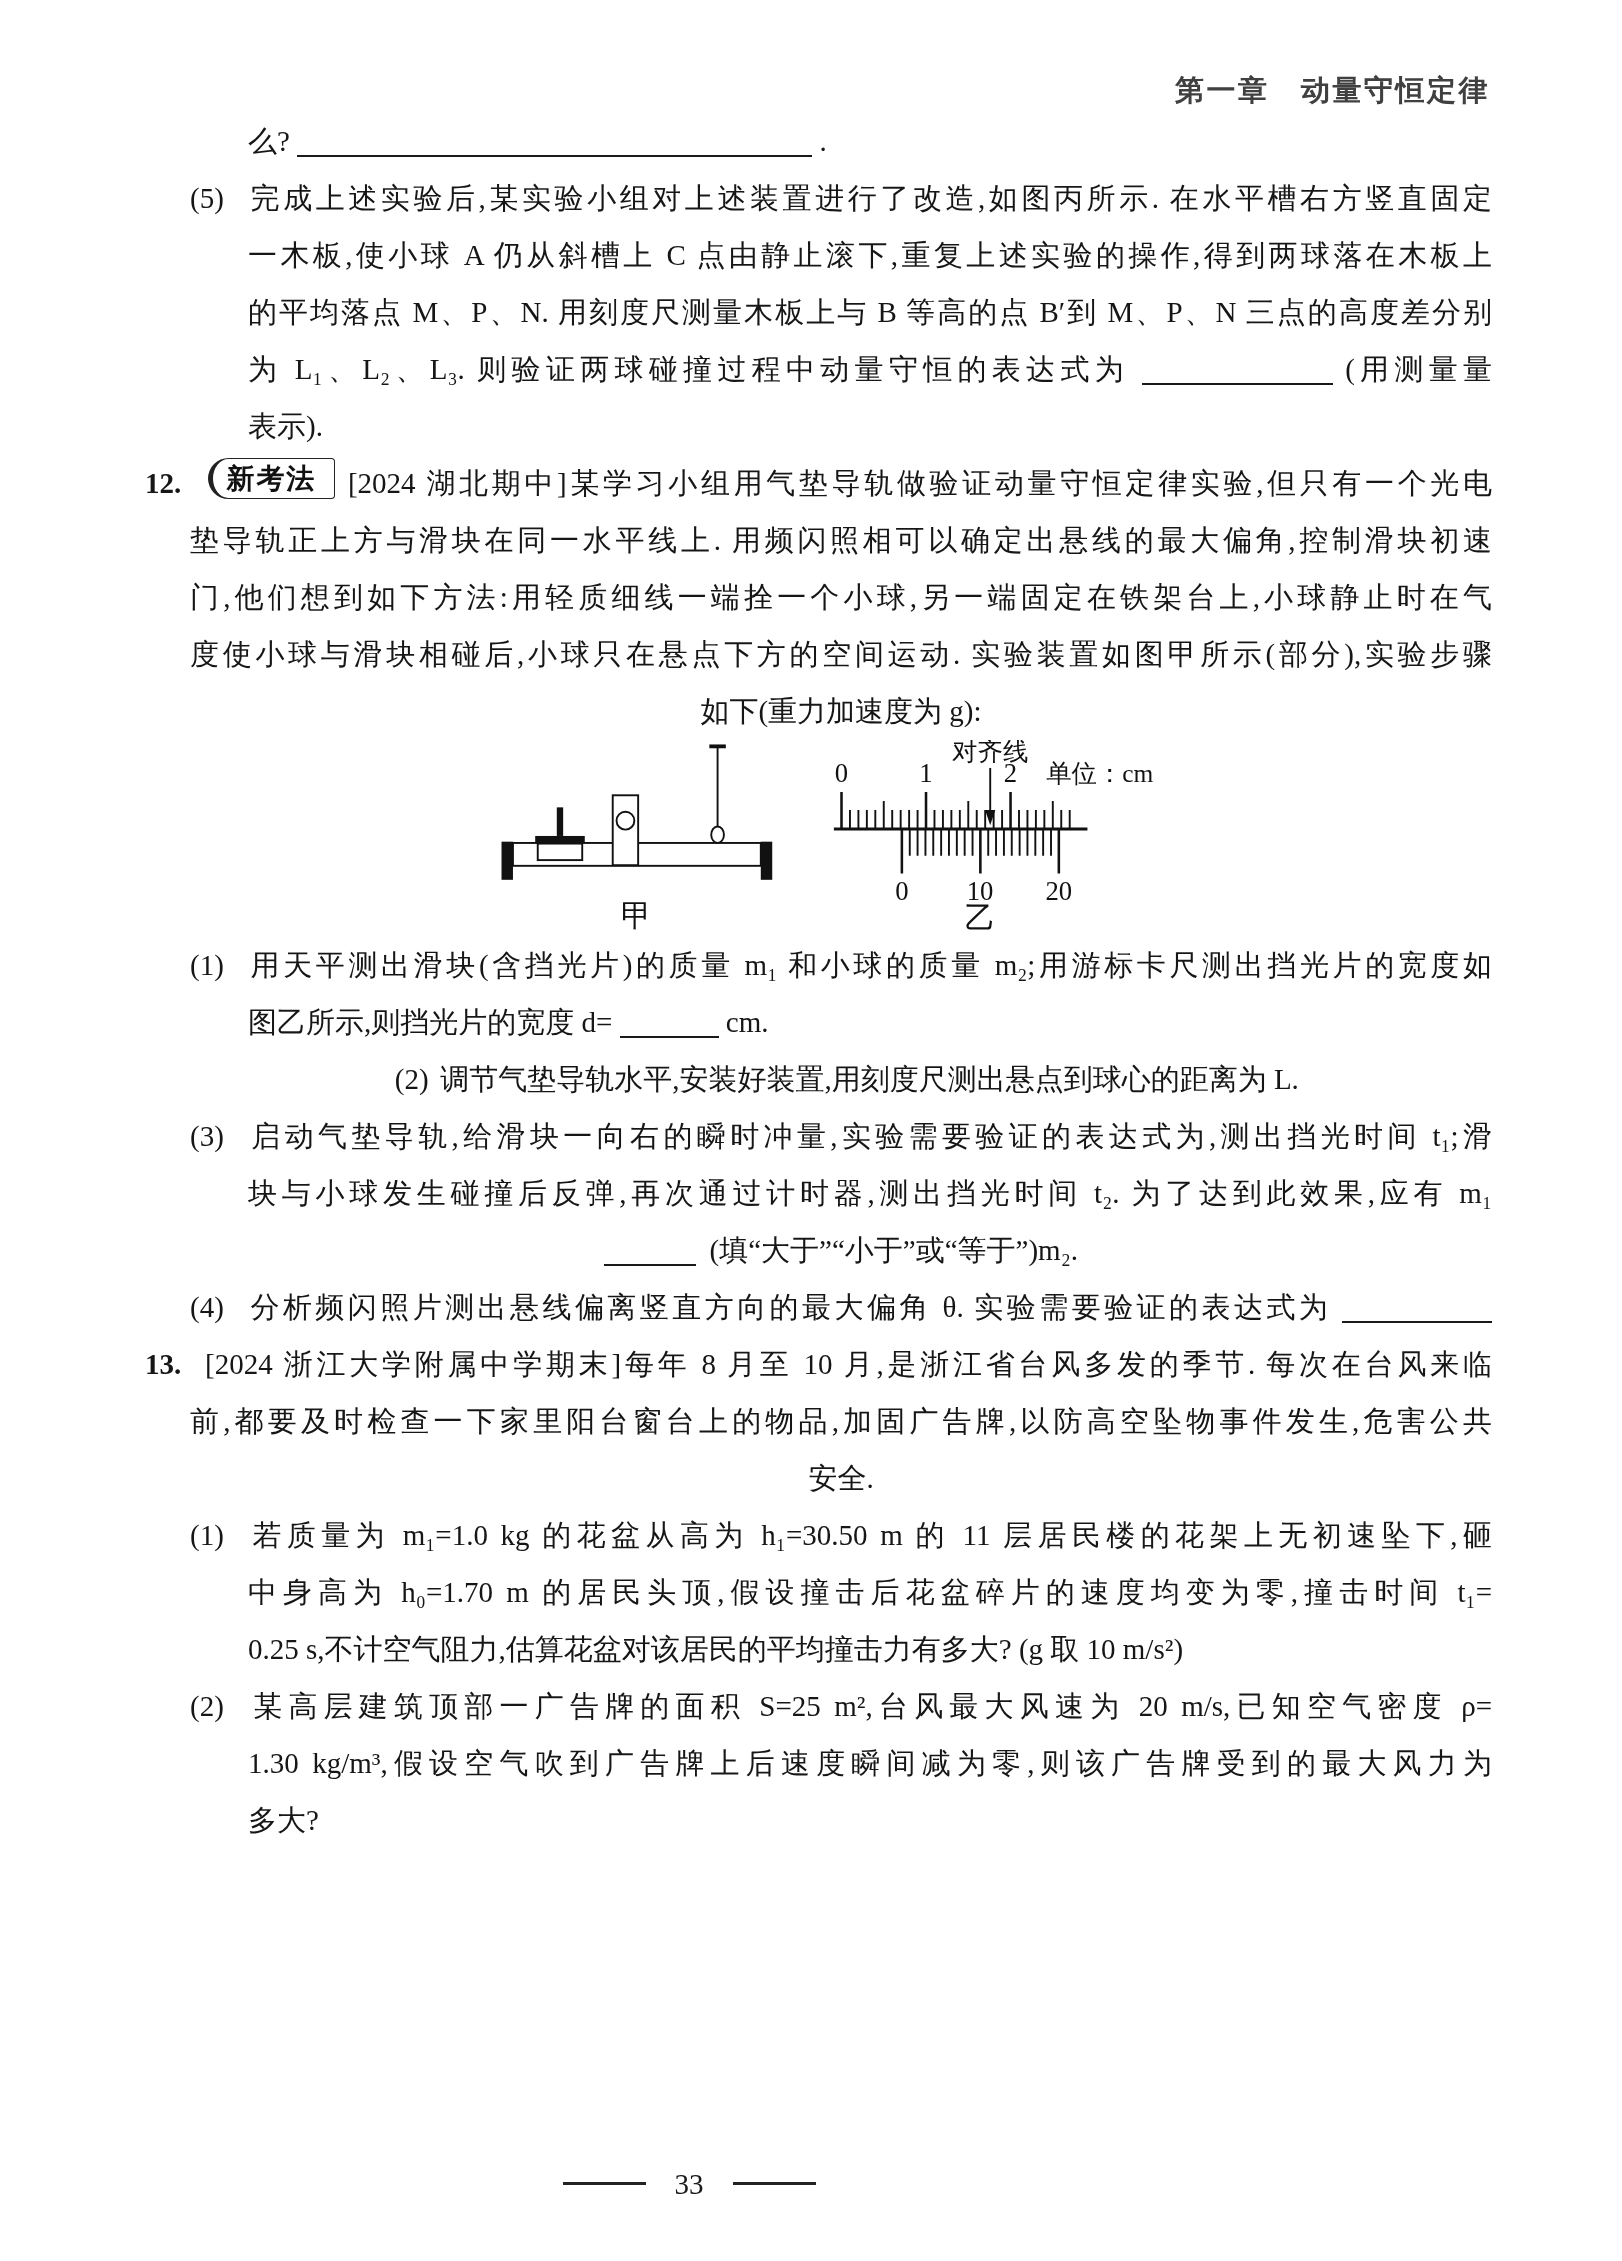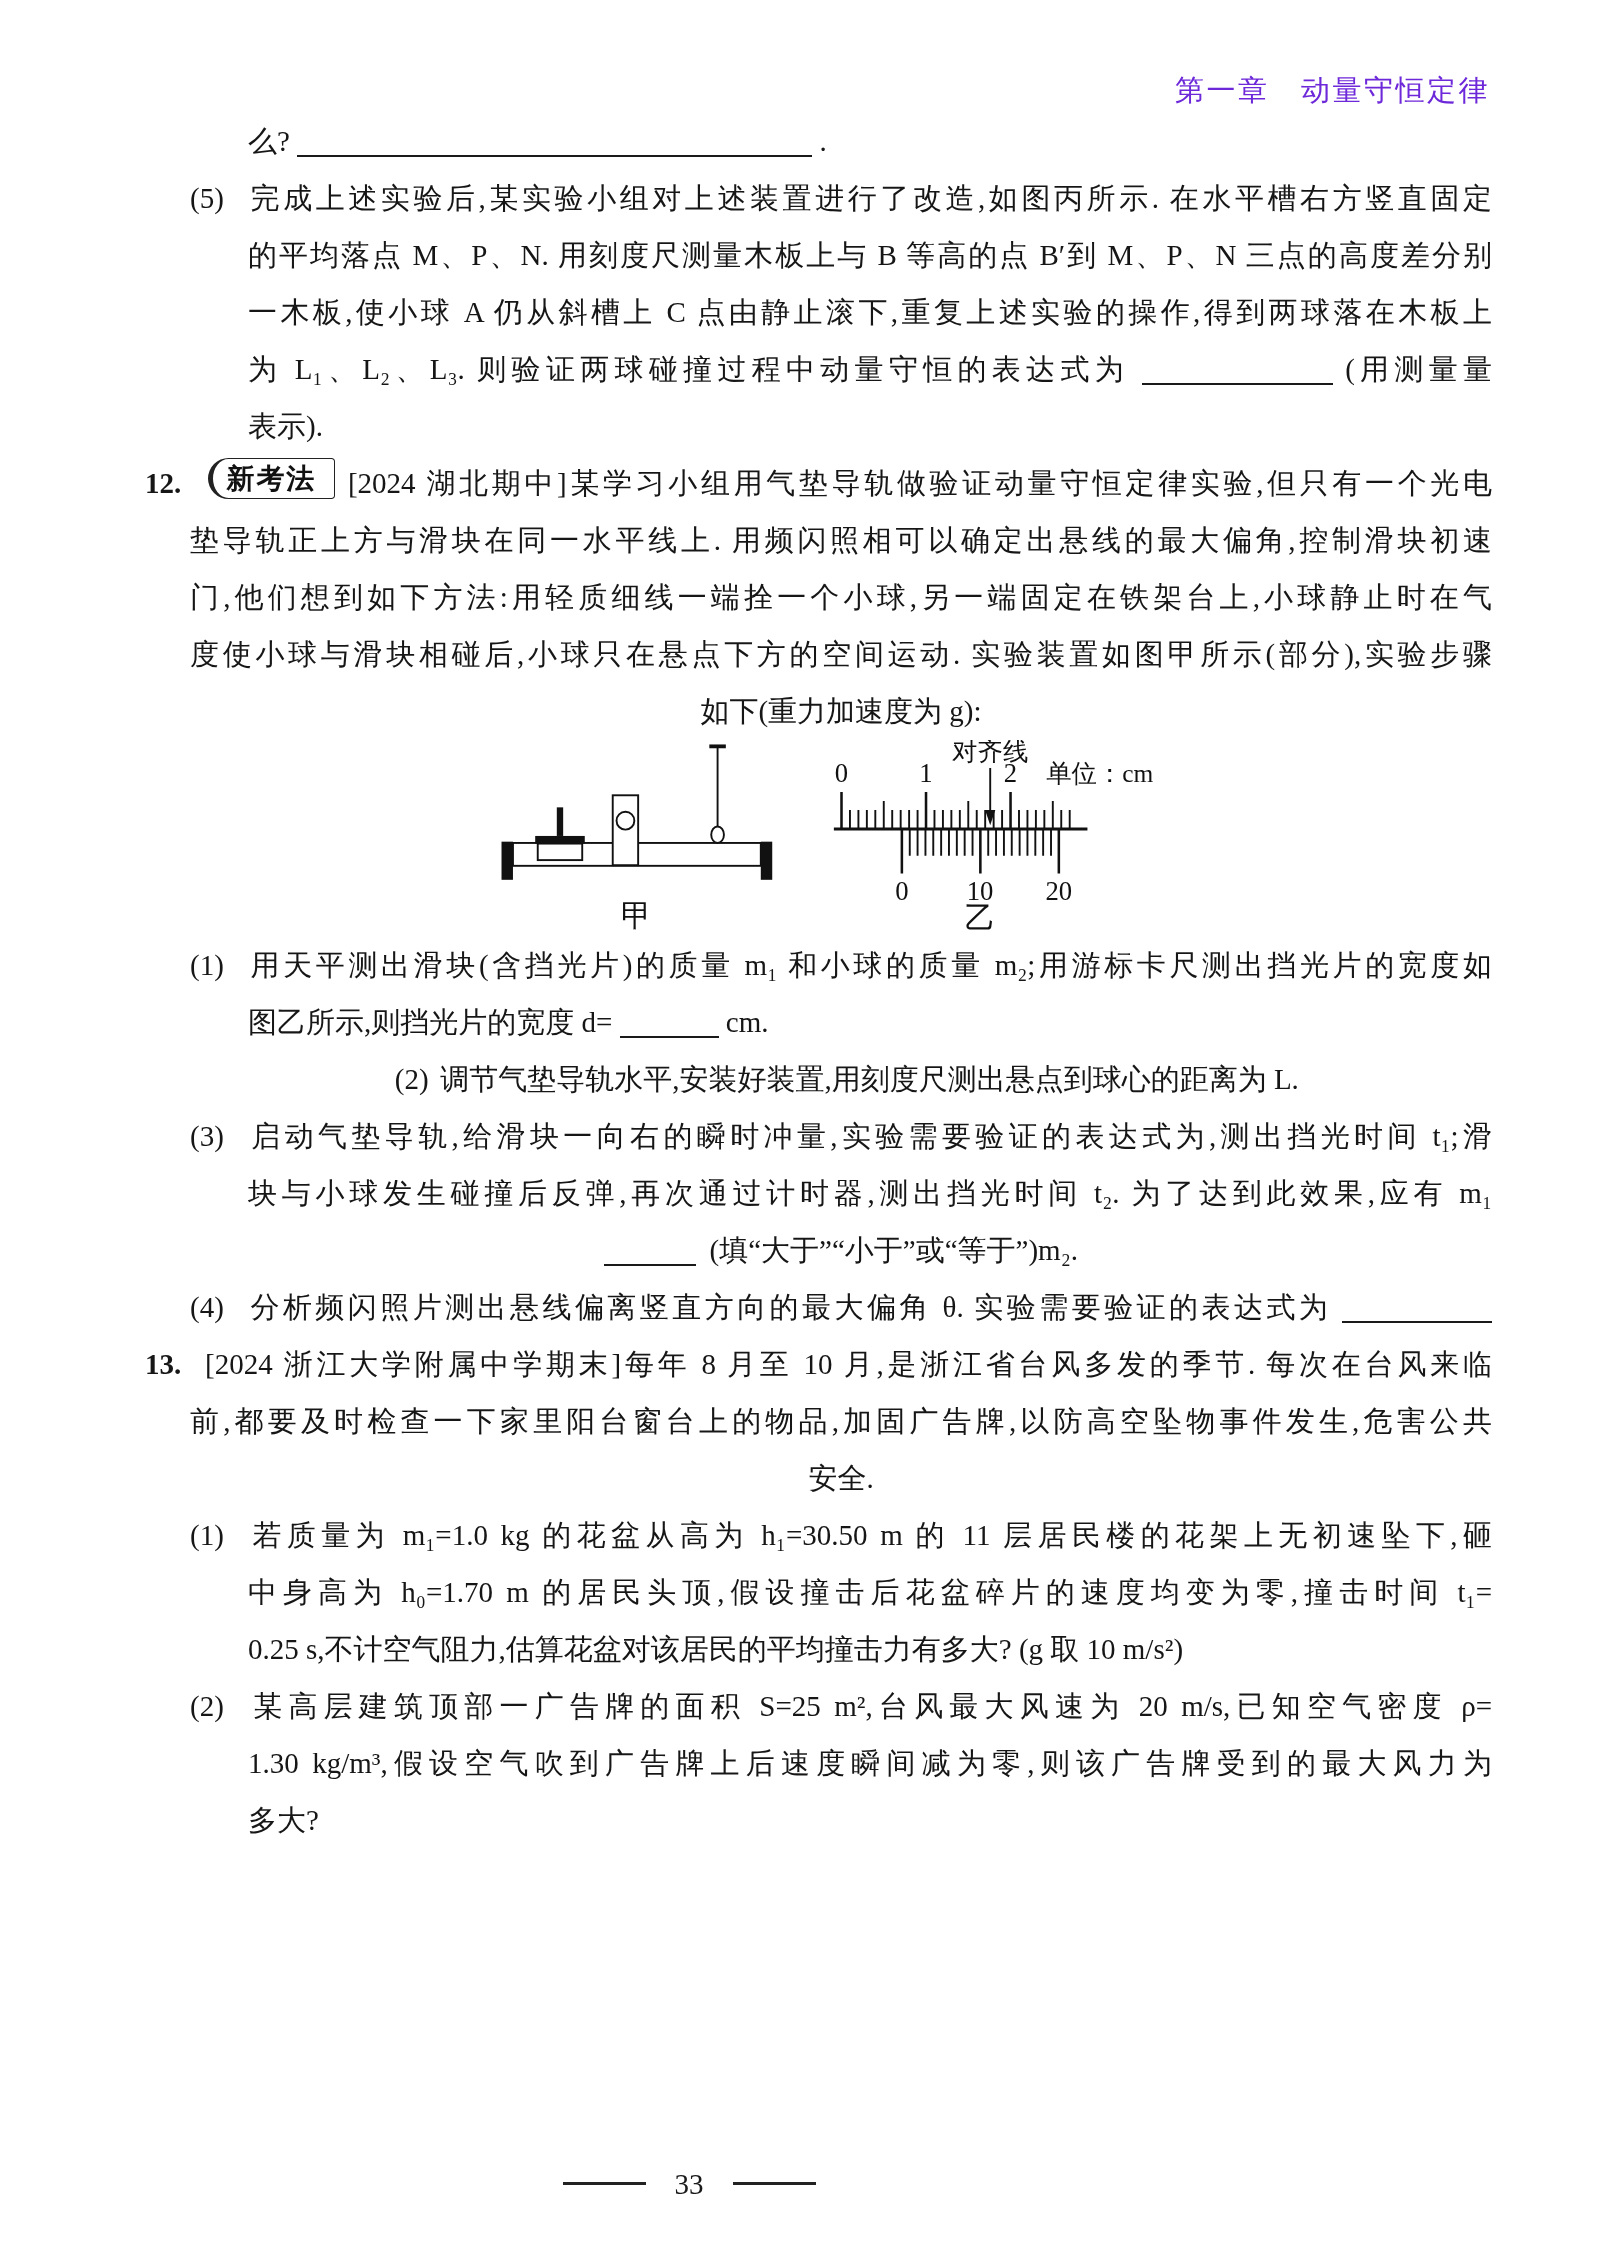--- a/index.html
+++ b/index.html
@@ -5,21 +5,21 @@
   html,body{margin:0;padding:0;}
   body{
     width:1622px;height:2261px;background:#ffffff;color:#161616;
     font-family:"Liberation Serif","DejaVu Serif",serif;
     position:relative;overflow:hidden;
   }
   .page{position:absolute;inset:0;}
   .chapter-header{
     position:absolute;top:71px;right:132px;
     font-family:"Liberation Sans","DejaVu Sans",sans-serif;
-    font-weight:normal;font-size:29px;color:#6d28d9;letter-spacing:2.5px;
+    font-weight:bold;font-size:29px;color:#404040;letter-spacing:2.5px;
   }
   .content{position:absolute;left:130px;top:113px;width:1362px;}
   .line{height:57px;line-height:57px;font-size:29px;white-space:nowrap;margin-left:15px;}
   .fill{text-align:justify;text-align-last:justify;white-space:normal;}
   .ml1{margin-left:60px;text-align:center;}
   .ml2{margin-left:118px;}
   .marker{display:inline-block;width:57px;}
   .qnum{display:inline-block;width:60px;font-weight:bold;}
   .blank{display:inline-block;height:1.3px;border-bottom:2.5px solid #1a1a1a;margin-bottom:-6.4px;}
   .w810{width:515px;}
@@ -54,22 +54,22 @@
 
     <div class="line ml2">
       <span>么?</span>
       <span class="blank w810"></span>
       <span>.</span>
     </div>
 
     <div class="line ml1 fill">
       <span class="marker">(5)</span><span>完成上述实验后,某实验小组对上述装置进行了改造,如图丙所示. 在水平槽右方竖直固定</span>
     </div>
+    <div class="line ml2 fill">一木板,使小球 A 仍从斜槽上 C 点由静止滚下,重复上述实验的操作,得到两球落在木板上</div>
     <div class="line ml2 fill">的平均落点 M、P、N. 用刻度尺测量木板上与 B 等高的点 B′到 M、P、N 三点的高度差分别</div>
-    <div class="line ml2 fill">一木板,使小球 A 仍从斜槽上 C 点由静止滚下,重复上述实验的操作,得到两球落在木板上</div>
     <div class="line ml2 fill">
       <span>为 L₁、L₂、L₃. 则验证两球碰撞过程中动量守恒的表达式为</span>
       <span class="blank w300"></span>
       <span>(用测量量</span>
     </div>
     <div class="line ml2">表示).</div>
 
     <div class="line fill">
       <span class="qnum">12.</span><span class="badge">新考法</span><span>[2024 湖北期中]某学习小组用气垫导轨做验证动量守恒定律实验,但只有一个光电</span>
     </div>

